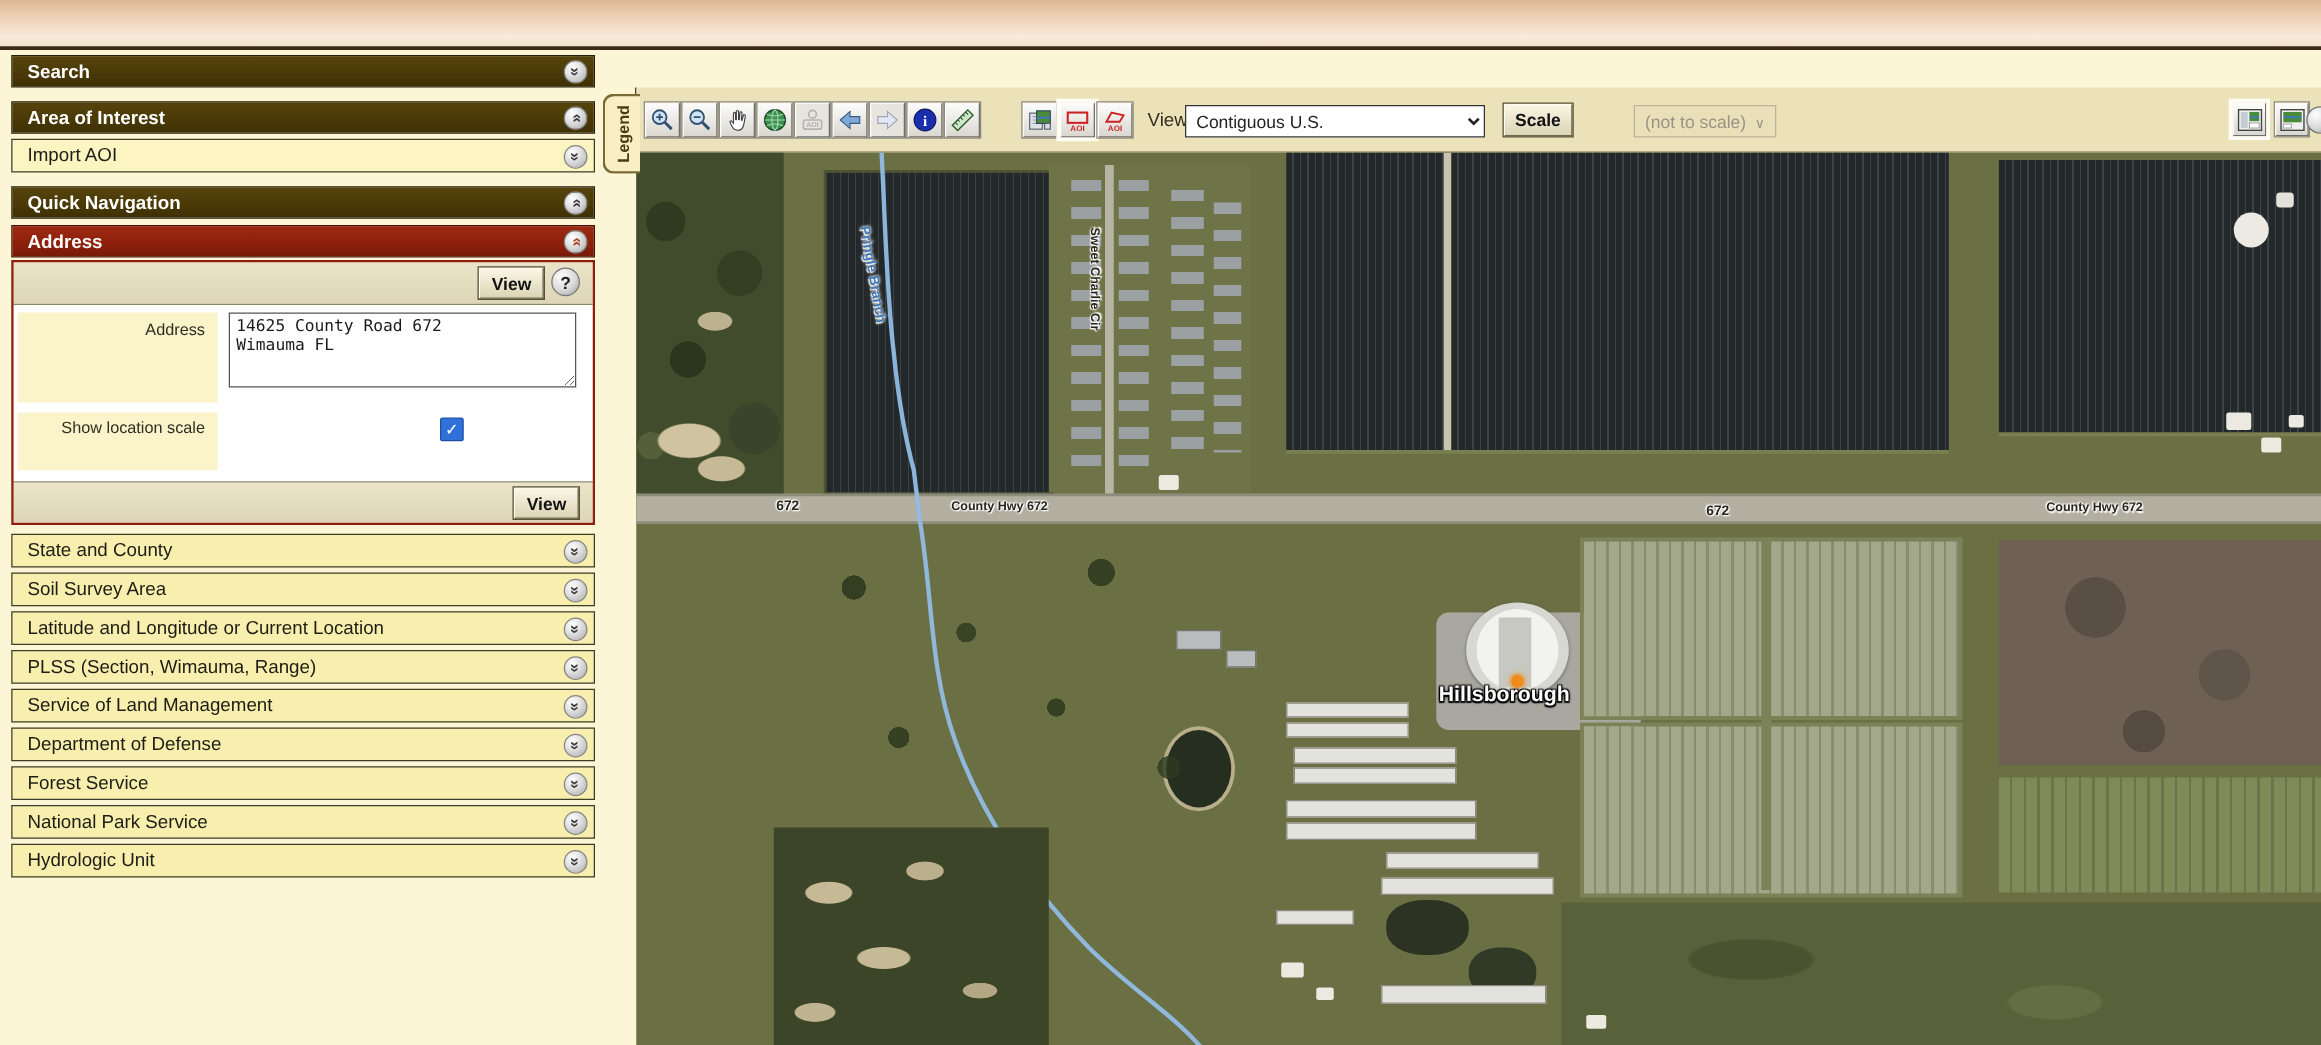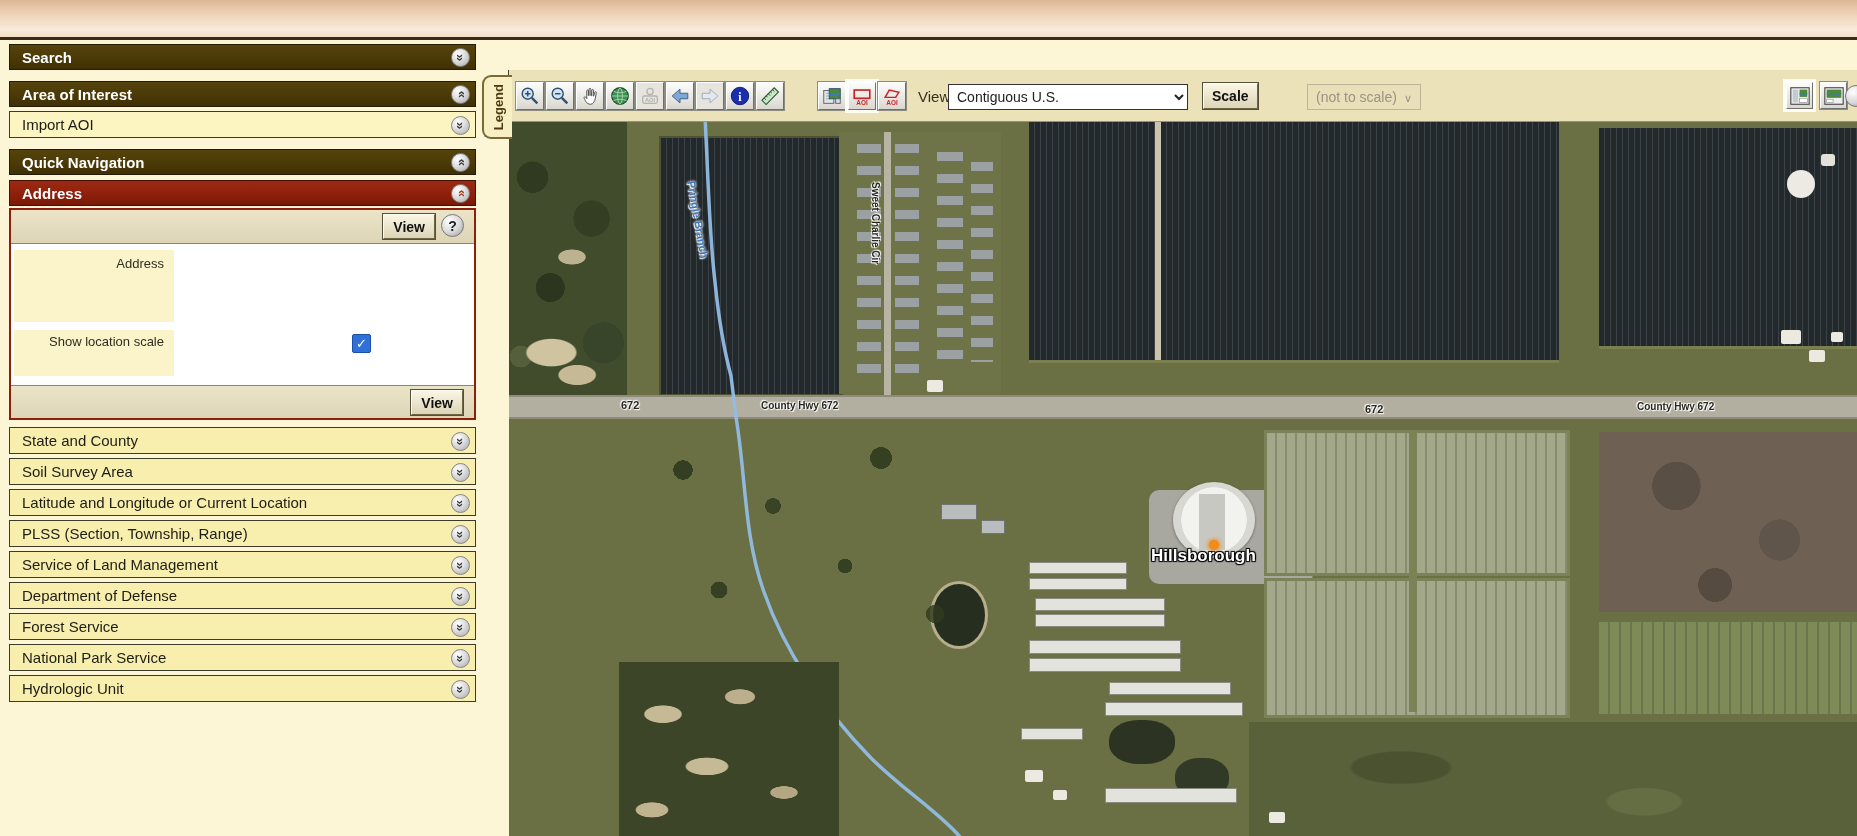--- a/index.html
+++ b/index.html
@@ -147,20 +147,22 @@
 
     <div id="addr-panel">
       <div class="tanbar">
         <button class="vbtn" style="right:39px;">View</button>
         <span class="helpc" style="right:10px;">?</span>
       </div>
       <div id="addr-form">
         <div class="frow" style="top:6px;height:72px;width:461px;">
           <div class="flabel" style="height:72px;">Address</div>
         </div>
+        <textarea id="addr-textarea" spellcheck="false" style="">14625 County Road 672
+Wimauma FL</textarea>
         <div class="frow" style="top:86px;height:46px;width:461px;">
           <div class="flabel" style="height:46px;padding-top:4px;">Show location scale</div>
           <div style="position:relative;width:300px;">
             <span id="marker-check">✓</span>
           </div>
         </div>
       </div>
       <div class="tanbar bottom">
         <button class="vbtn" style="right:11px;">View</button>
       </div>
@@ -175,21 +177,21 @@
       <span>Soil Survey Area</span>
       <span class="chev" style="top:4px;">
           <b>»</b>
         </span></div>
     <div class="yrow" style="top:445px;">
       <span>Latitude and Longitude or Current Location</span>
       <span class="chev" style="top:4px;">
           <b>»</b>
         </span></div>
     <div class="yrow" style="top:476px;">
-      <span>PLSS (Section, Township, Range)</span>
+      <span>PLSS (Section, Wimauma, Range)</span>
       <span class="chev" style="top:4px;">
           <b>»</b>
         </span></div>
     <div class="yrow" style="top:507px;">
       <span>Service of Land Management</span>
       <span class="chev" style="top:4px;">
           <b>»</b>
         </span></div>
     <div class="yrow" style="top:538px;">
       <span>Department of Defense</span>

